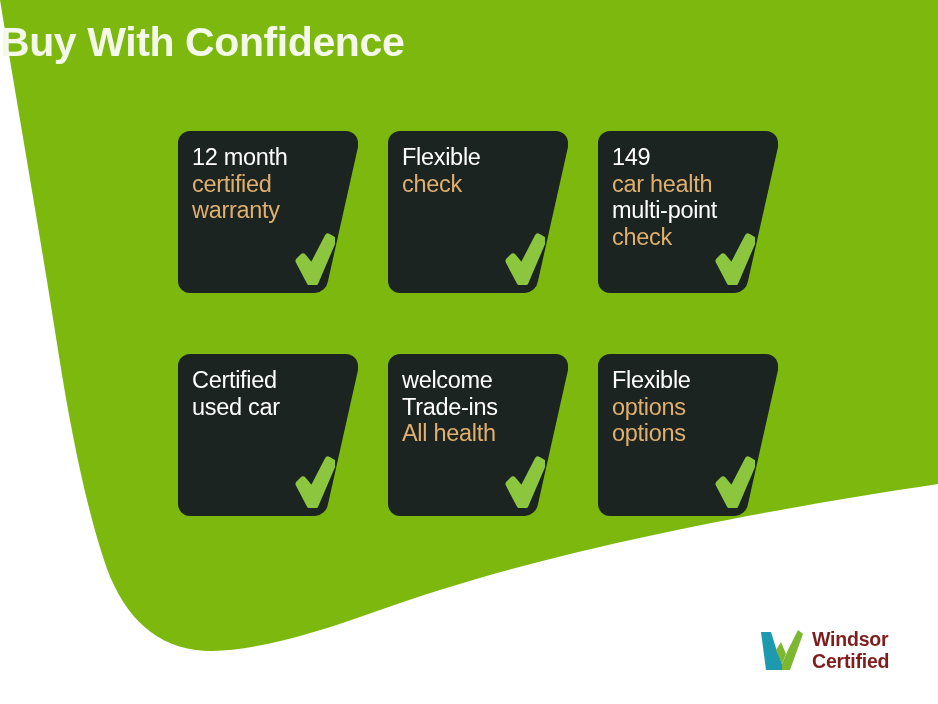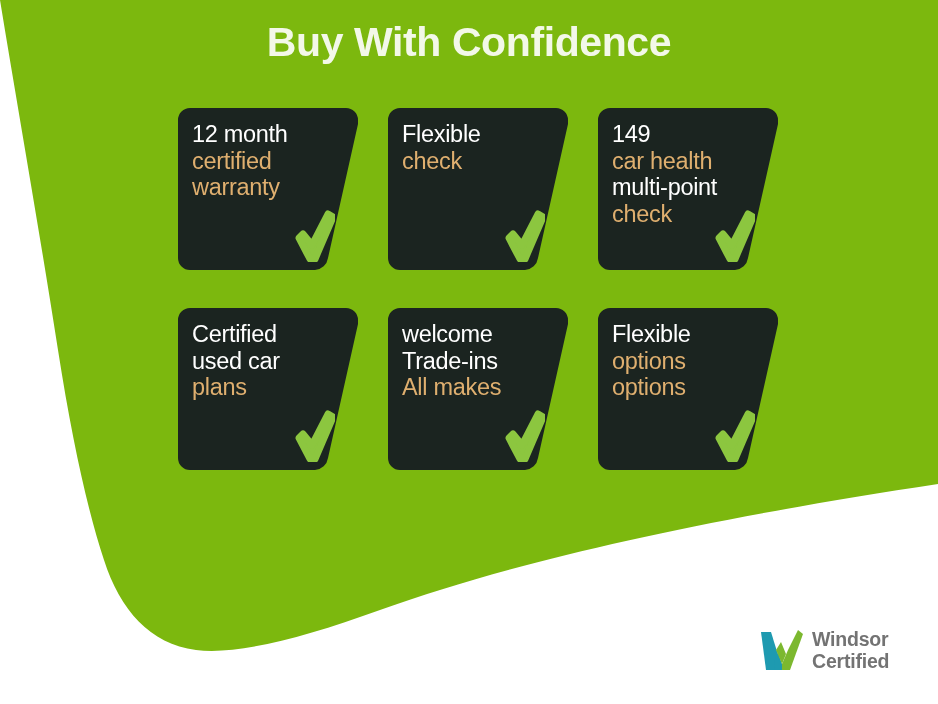--- a/index.html
+++ b/index.html
@@ -25,21 +25,21 @@
     height: 704px;
     pointer-events: none;
   }
 
   
   #page-title {
     position: absolute;
     left: 0;
     top: 19px;
     width: 938px;
-    text-align: center;
+    text-align: left;
     font-size: 41px;
     font-weight: bold;
     letter-spacing: -0.4px;
     color: #f3f8e8;
     z-index: 5;
   }
 
   
   #cards-grid {
     position: absolute;
@@ -50,20 +50,21 @@
   }
   .card-row {
     display: flex;
     gap: 30px;
     margin-bottom: 38px;
   }
   .card {
     position: relative;
     width: 180px;
     height: 162px;
+    margin-top: 23px;
   }
   .card-shape {
     position: absolute;
     left: 0;
     top: 0;
     width: 180px;
     height: 162px;
   }
   .card-body {
     position: absolute;
@@ -100,21 +101,21 @@
     display: flex;
     align-items: center;
     gap: 7px;
     z-index: 6;
   }
   #logo-mark { width: 47px; height: 44px; display: block; }
   #logo-wordmark {
     font-size: 19.5px;
     line-height: 22px;
     font-weight: bold;
-    color: #737373;
+    color: #7f1d1d;
     letter-spacing: -0.2px;
   }
 </style>
 </head>
 <body>
 
 <svg id="green-backdrop" viewBox="0 0 938 704" preserveAspectRatio="none">
   <path d="M0,0 L938,0 L938,484 C700,520 520,560 380,610
            C300,639 236,655 196,650
            C150,644 120,610 104,560
@@ -182,37 +183,36 @@
 
     <div class="card">
       <svg class="card-shape" viewBox="0 0 180 162" preserveAspectRatio="none">
         <path d="M12,0 L168,0 A12,12 0 0 1 180,12 L180,16 L150,150
                  A14,14 0 0 1 137,162 L12,162 A12,12 0 0 1 0,150
                  L0,12 A12,12 0 0 1 12,0 Z" fill="#1b2420"></path>
       </svg>
       <div class="card-body">
         <div class="card-line line-white">Certified</div>
         <div class="card-line line-white">used car</div>
-        <div class="card-line line-tan">plans</div>
       </div>
       <svg class="check-mark" viewBox="0 0 40 52">
         <path d="M4,28 L8,24 L17,35 L33,4 L38,7 L20,49 L15,49 Z" fill="#8cc63f" stroke="#8cc63f" stroke-width="7" stroke-linejoin="round" stroke-linecap="round"></path>
       </svg>
     </div>
 
     <div class="card">
       <svg class="card-shape" viewBox="0 0 180 162" preserveAspectRatio="none">
         <path d="M12,0 L168,0 A12,12 0 0 1 180,12 L180,16 L150,150
                  A14,14 0 0 1 137,162 L12,162 A12,12 0 0 1 0,150
                  L0,12 A12,12 0 0 1 12,0 Z" fill="#1b2420"></path>
       </svg>
       <div class="card-body">
         <div class="card-line line-white">welcome</div>
         <div class="card-line line-white">Trade-ins</div>
-        <div class="card-line line-tan">All makes</div>
+        <div class="card-line line-tan">All health</div>
       </div>
       <svg class="check-mark" viewBox="0 0 40 52">
         <path d="M4,28 L8,24 L17,35 L33,4 L38,7 L20,49 L15,49 Z" fill="#8cc63f" stroke="#8cc63f" stroke-width="7" stroke-linejoin="round" stroke-linecap="round"></path>
       </svg>
     </div>
 
     <div class="card">
       <svg class="card-shape" viewBox="0 0 180 162" preserveAspectRatio="none">
         <path d="M12,0 L168,0 A12,12 0 0 1 180,12 L180,16 L150,150
                  A14,14 0 0 1 137,162 L12,162 A12,12 0 0 1 0,150

